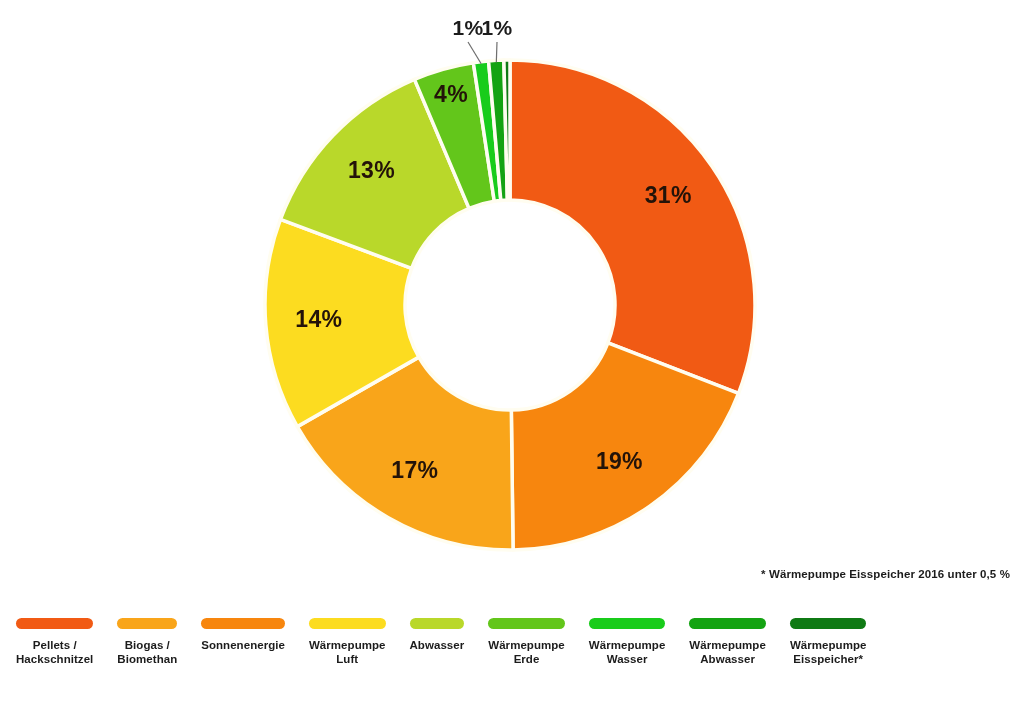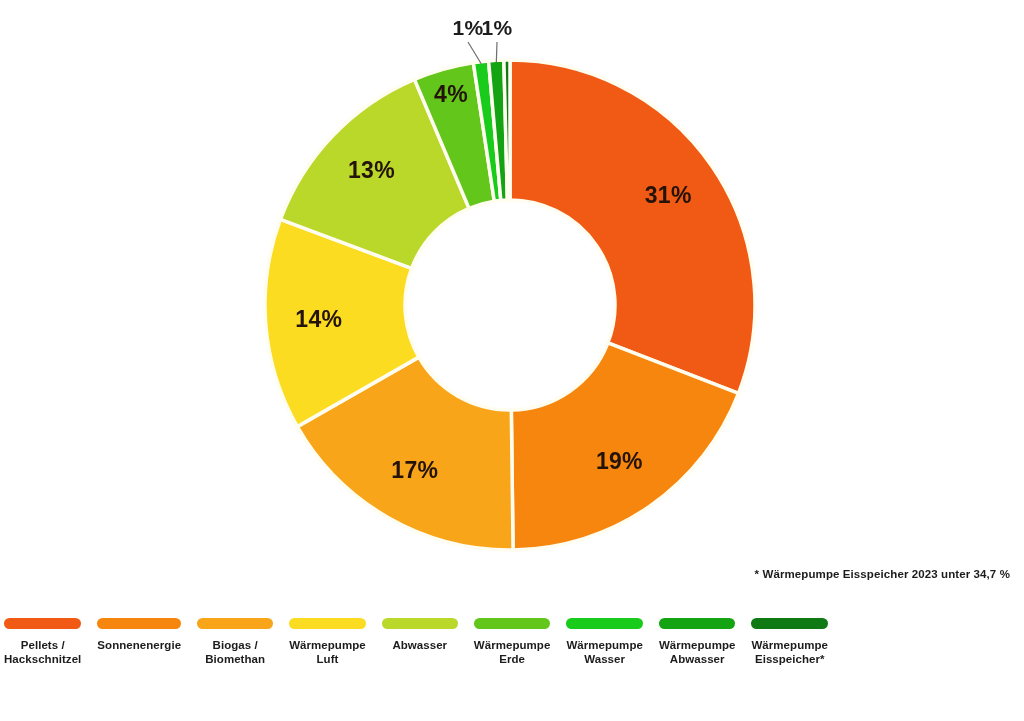--- a/index.html
+++ b/index.html
@@ -56,27 +56,27 @@
     font-size: 11.5px;
     font-weight: bold;
     color: #1c1c1c;
     letter-spacing: 0.1px;
     white-space: nowrap;
   }
 
   
   #legend {
     position: absolute;
-    left: 4px;
+    left: 16px;
     top: 618px;
     width: 824px;
     display: flex;
     flex-direction: row;
     align-items: flex-start;
-    gap: 16px;
+    gap: 24px;
   }
   .legend-item {
     flex: 1 1 0;
     display: flex;
     flex-direction: column;
     align-items: stretch;
   }
   .legend-swatch {
     height: 11px;
     border-radius: 5.5px;
@@ -113,36 +113,36 @@
       <text x="318.83439254013734" y="320.5868702599886" class="slice-label">14%</text>
       <text x="371.4390643699579" y="172.37983894849415" class="slice-label">13%</text>
       <text x="450.99940142391694" y="96.17488329306767" class="slice-label">4%</text>
       <path d="M 481.1741463330115 63.715789657985766 L 468 42" class="leader-line"></path>
       <text x="468" y="29" class="slice-label outer">1%</text>
       <path d="M 496.3206552794939 62.38533529891981 L 497 42" class="leader-line"></path>
       <text x="497" y="29" class="slice-label outer">1%</text>
     </svg>
 </div>
 
-<div id="footnote">* Wärmepumpe Eisspeicher 2023 unter 34,7 %</div>
+<div id="footnote">* Wärmepumpe Eisspeicher 2016 unter 0,5 %</div>
 
 <div id="legend">
     <div class="legend-item">
       <div class="legend-swatch" style="background: rgb(241, 90, 20);"></div>
       <div class="legend-label">Pellets /
 Hackschnitzel</div>
     </div>
     <div class="legend-item">
-      <div class="legend-swatch" style="background: rgb(247, 134, 14);"></div>
-      <div class="legend-label">Sonnenenergie</div>
-    </div>
-    <div class="legend-item">
       <div class="legend-swatch" style="background: rgb(249, 165, 26);"></div>
       <div class="legend-label">Biogas /
 Biomethan</div>
+    </div>
+    <div class="legend-item">
+      <div class="legend-swatch" style="background: rgb(247, 134, 14);"></div>
+      <div class="legend-label">Sonnenenergie</div>
     </div>
     <div class="legend-item">
       <div class="legend-swatch" style="background: rgb(252, 220, 32);"></div>
       <div class="legend-label">Wärmepumpe
 Luft</div>
     </div>
     <div class="legend-item">
       <div class="legend-swatch" style="background: rgb(185, 216, 42);"></div>
       <div class="legend-label">Abwasser</div>
     </div>

